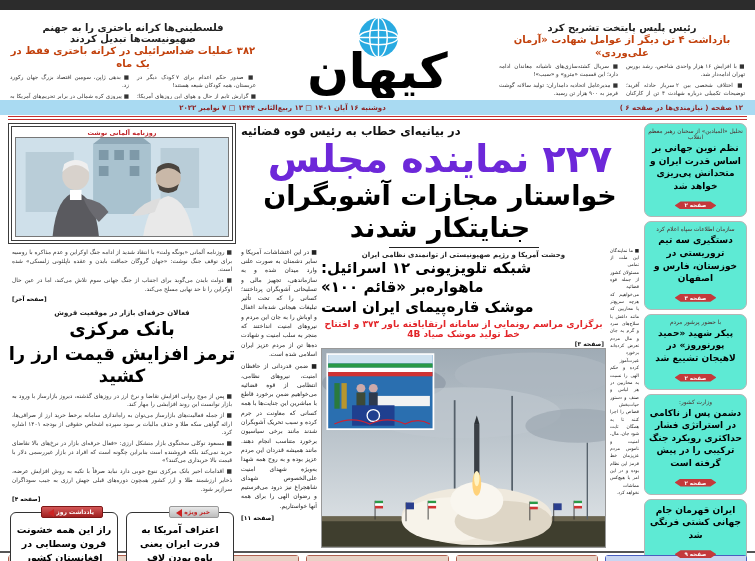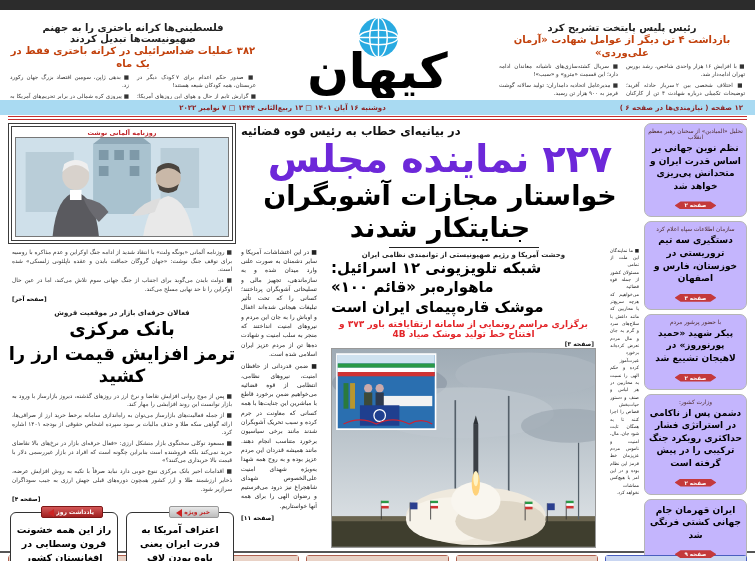--- a/index.html
+++ b/index.html
@@ -21,32 +21,32 @@
   
   .infobar{height:15px;background:#a9daf2;display:flex;align-items:center;font-size:7px;font-weight:bold;padding:0 12px;margin:1px 0 0;}
   .infobar .seg-pages{color:#8b1f1f;width:190px;}
   .infobar .seg-date{flex:1;text-align:center;color:#8b1f1f;}
   .infobar .seg-issue{color:#1c3a70;width:220px;text-align:left;}
   .redrule{height:2px;border-top:1.5px solid #c53030;border-bottom:1.5px solid #c53030;margin:1px 8px 2px;}
   
   .main{display:flex;gap:5px;padding:1px 8px 0;height:425px;}
   
   .sidebar{width:103px;display:flex;flex-direction:column;gap:4px;}
-  .sbox{border:1px solid #b5b5b5;border-radius:7px;background:#c4b5fd;text-align:center;padding:4px 3px 5px;flex:0 0 auto;}
+  .sbox{border:1px solid #b5b5b5;border-radius:7px;background:#5eead4;text-align:center;padding:4px 3px 5px;flex:0 0 auto;}
   .sbox .skick{font-size:5.8px;color:#4d2b2b;margin-bottom:2px;}
   .sbox .sttl{font-size:9px;font-weight:900;line-height:1.4;color:#000;}
   .ptab{display:inline-block;background:#c4393b;color:#fff;font-size:5.5px;font-weight:bold;
         padding:1px 10px;margin-top:4px;border-radius:2px;
         clip-path:polygon(0 50%,6px 0,calc(100% - 6px) 0,100% 50%,calc(100% - 6px) 100%,6px 100%);}
   
   .center{flex:1;display:flex;flex-direction:column;min-width:0;}
   .st-kick{font-size:11.5px;font-weight:bold;text-align:left;margin:1px 0 2px;}
   .st-t1{font-size:38px;font-weight:900;text-align:center;line-height:1.05;color:#6d28d9;}
   .st-t2{font-size:27px;font-weight:900;text-align:center;line-height:1.2;color:#000;}
-  .center-row{display:flex;gap:14px;flex:1;min-height:0;margin-top:2px;}
+  .center-row{display:flex;gap:4px;flex:1;min-height:0;margin-top:2px;}
   .ncol{width:29px;font-size:4.6px;line-height:1.6;text-align:justify;color:#222;overflow:hidden;}
   .cmid{flex:1;display:flex;flex-direction:column;min-width:0;}
   .divider{width:150px;border-bottom:1.5px solid #222;margin:0 auto 3px;}
   .m-kick{font-size:7px;font-weight:bold;text-align:center;color:#222;}
   .m-title{font-size:15px;font-weight:900;text-align:left;line-height:1.3;color:#000;}
   .m-sub{font-size:9px;font-weight:bold;text-align:center;color:#e3262a;margin-top:2px;}
   .m-ref{font-size:6px;font-weight:bold;text-align:right;margin:1px 2px 1px;}
   .scol{width:76px;font-size:6px;line-height:1.55;text-align:justify;color:#222;overflow:hidden;}
   .scol p,.ncol p{margin:0 0 3px;}
   .photo-frame{border:1px solid #999;flex:1;min-height:0;}

